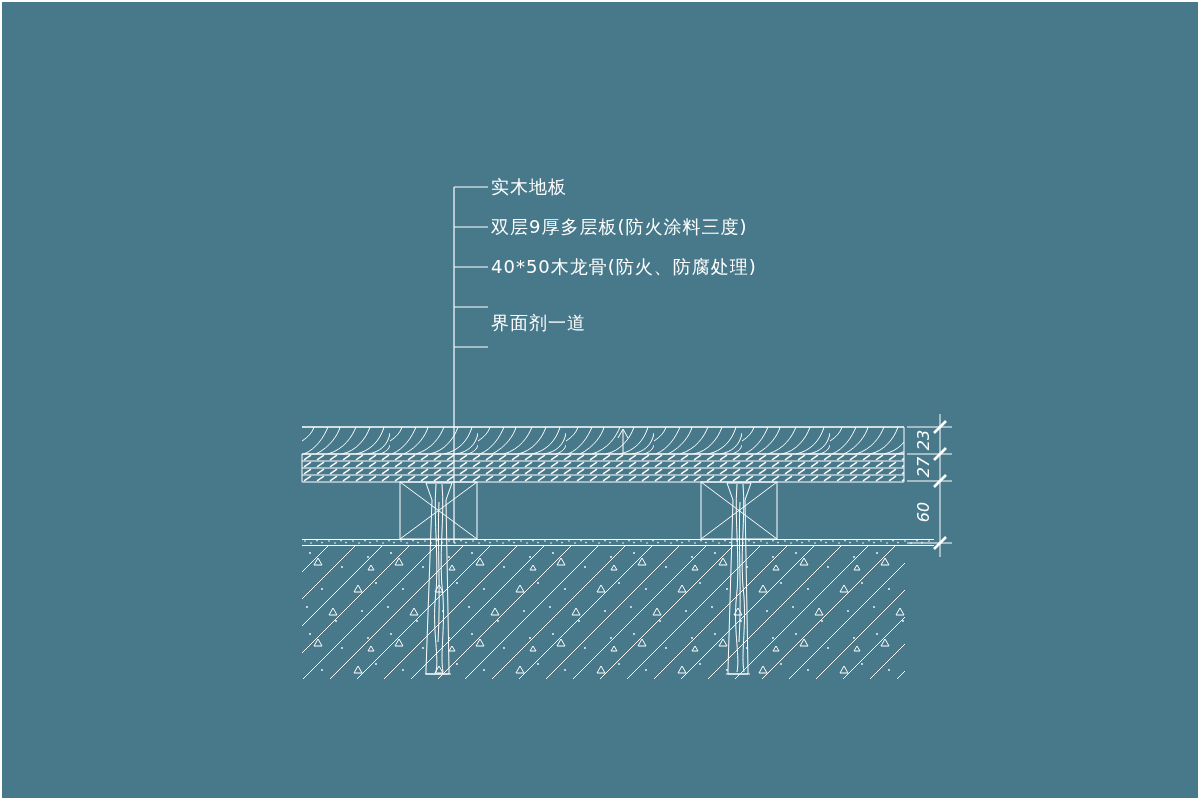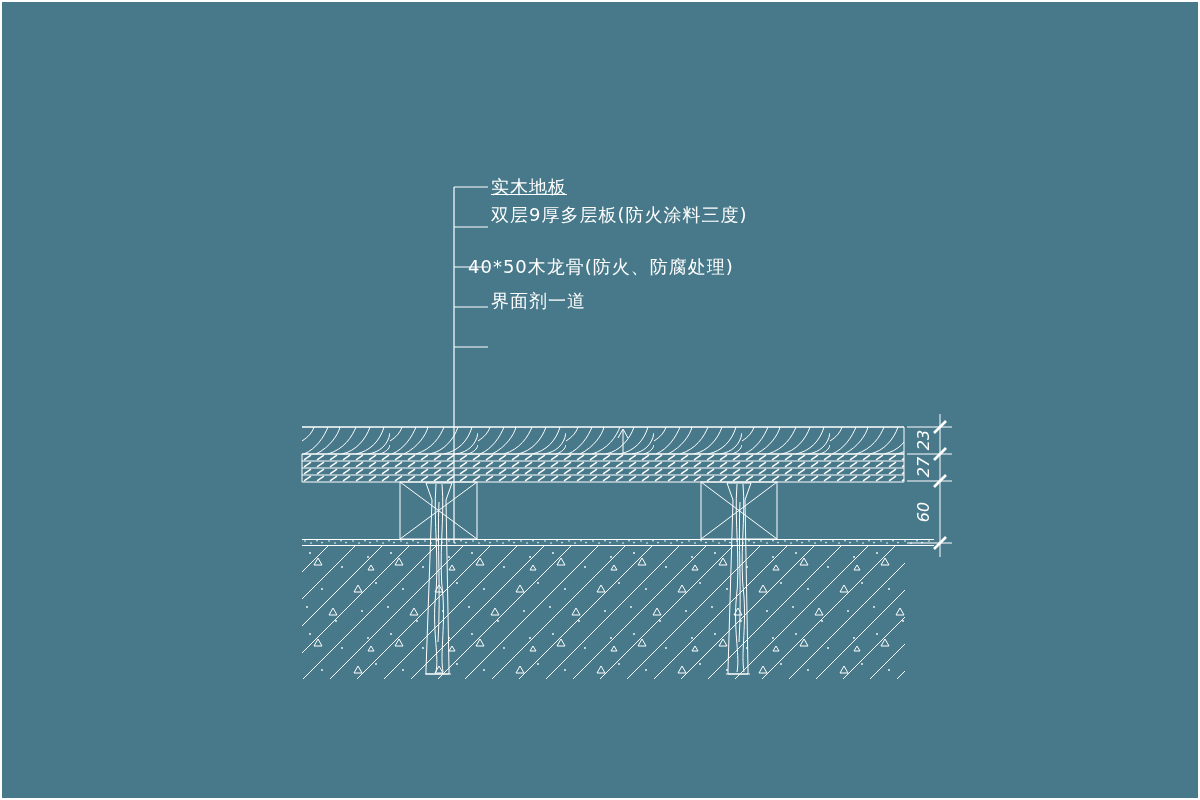--- a/index.html
+++ b/index.html
@@ -159,18 +159,18 @@
         <path d="M932,485 L944,473"></path>
         <path d="M932,547 L944,535"></path>
       </g>
 
       <text class="dim-text" x="921" y="444" text-anchor="middle" transform="rotate(-90 921 438)">23</text>
       <text class="dim-text" x="921" y="471" text-anchor="middle" transform="rotate(-90 921 465)">27</text>
       <text class="dim-text" x="921" y="516" text-anchor="middle" transform="rotate(-90 921 510)">60</text>
     </g>
   </svg>
 
-  <div class="callout-label" style="left:489px; top:173px;text-decoration:underline;">实木地板</div>
-  <div class="callout-label" style="left:489px; top:201px;">双层9厚多层板(防火涂料三度)</div>
-  <div class="callout-label" style="left:466px; top:253px;">40*50木龙骨(防火、防腐处理)</div>
-  <div class="callout-label" style="left:489px; top:287px;">界面剂一道</div>
+  <div class="callout-label" style="left:489px; top:173px;">实木地板</div>
+  <div class="callout-label" style="left:489px; top:213px;">双层9厚多层板(防火涂料三度)</div>
+  <div class="callout-label" style="left:489px; top:253px;">40*50木龙骨(防火、防腐处理)</div>
+  <div class="callout-label" style="left:489px; top:309px;">界面剂一道</div>
 
 </div>
 
 </body></html>

